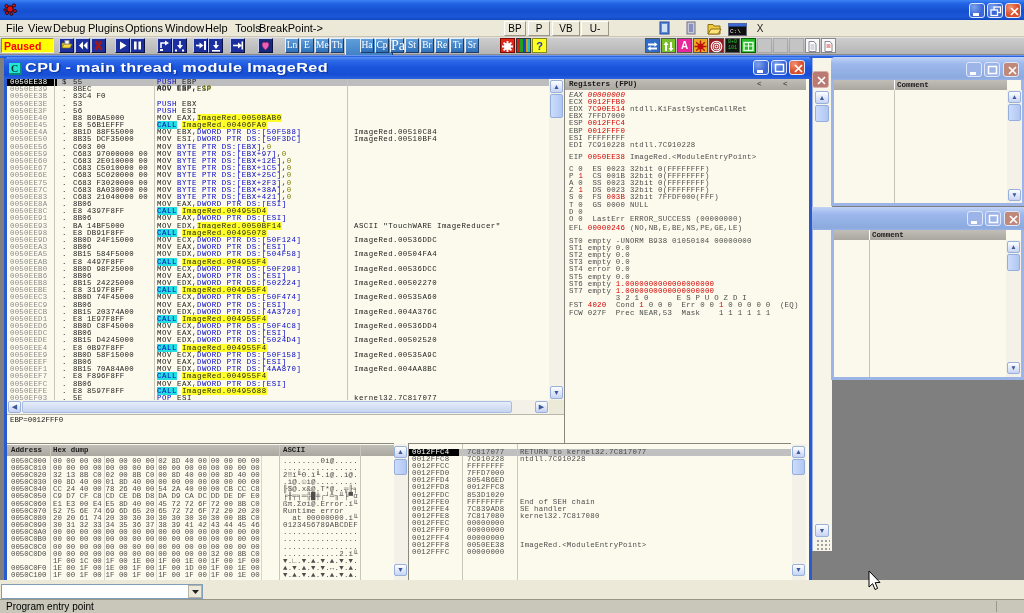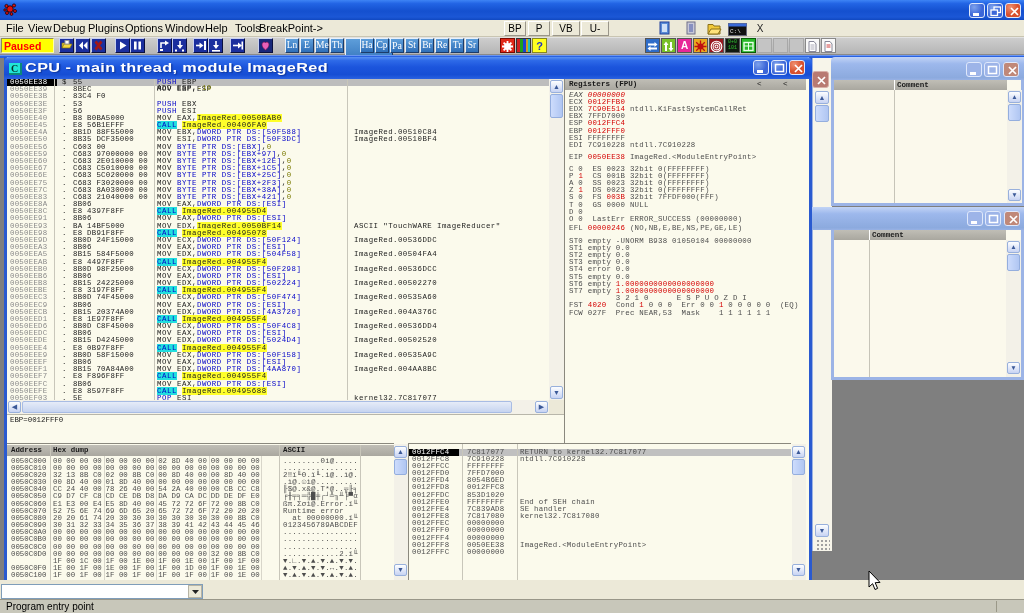--- a/index.html
+++ b/index.html
@@ -156,21 +156,21 @@
       <path d="M6.5 11 C2 7.5 2.5 4 4.5 3.2 C6 2.7 6.5 4 6.5 4 C6.5 4 7 2.7 8.5 3.2 C10.5 4 11 7.5 6.5 11 Z" fill="#e860b8" stroke="#801048" stroke-width="0.6"></path>
     </svg>
   </div>
 <div class="abs" style="left:285px;top:38px;width:14px;height:15px;background:linear-gradient(180deg,#5e9eda,#2f6fb8);border:1px solid;border-color:#e8f0fa #1c3c6a #1c3c6a #e8f0fa;color:#fff;font-family:'Liberation Serif',serif;font-size:9.5px;text-align:center;line-height:13px;">Ln</div>
 <div class="abs" style="left:300px;top:38px;width:14px;height:15px;background:linear-gradient(180deg,#5e9eda,#2f6fb8);border:1px solid;border-color:#e8f0fa #1c3c6a #1c3c6a #e8f0fa;color:#fff;font-family:'Liberation Serif',serif;font-size:9.5px;text-align:center;line-height:13px;">E</div>
 <div class="abs" style="left:315px;top:38px;width:14px;height:15px;background:linear-gradient(180deg,#5e9eda,#2f6fb8);border:1px solid;border-color:#e8f0fa #1c3c6a #1c3c6a #e8f0fa;color:#fff;font-family:'Liberation Serif',serif;font-size:9.5px;text-align:center;line-height:13px;">Me</div>
 <div class="abs" style="left:330px;top:38px;width:14px;height:15px;background:linear-gradient(180deg,#5e9eda,#2f6fb8);border:1px solid;border-color:#e8f0fa #1c3c6a #1c3c6a #e8f0fa;color:#fff;font-family:'Liberation Serif',serif;font-size:9.5px;text-align:center;line-height:13px;">Th</div>
 <div class="abs" style="left:345px;top:38px;width:14px;height:28px;background:linear-gradient(180deg,#5e9eda,#2f6fb8);border:1px solid;border-color:#e8f0fa #1c3c6a #1c3c6a #e8f0fa;color:#fff;font-family:'Liberation Serif',serif;font-size:9.5px;text-align:center;line-height:13px;padding-left:46px;">Wi</div>
 <div class="abs" style="left:360px;top:38px;width:14px;height:15px;background:linear-gradient(180deg,#5e9eda,#2f6fb8);border:1px solid;border-color:#e8f0fa #1c3c6a #1c3c6a #e8f0fa;color:#fff;font-family:'Liberation Serif',serif;font-size:9.5px;text-align:center;line-height:13px;">Ha</div>
 <div class="abs" style="left:375px;top:38px;width:14px;height:15px;background:linear-gradient(180deg,#5e9eda,#2f6fb8);border:1px solid;border-color:#e8f0fa #1c3c6a #1c3c6a #e8f0fa;color:#fff;font-family:'Liberation Serif',serif;font-size:9.5px;text-align:center;line-height:13px;">Cp</div>
-<div class="abs" style="left:390px;top:38px;width:14px;height:15px;background:linear-gradient(180deg,#5e9eda,#2f6fb8);border:1px solid;border-color:#e8f0fa #1c3c6a #1c3c6a #e8f0fa;color:#fff;font-family:'Liberation Serif',serif;font-size:10px;text-align:center;line-height:13px;">Pa</div>
+<div class="abs" style="left:390px;top:38px;width:14px;height:15px;background:linear-gradient(180deg,#5e9eda,#2f6fb8);border:1px solid;border-color:#e8f0fa #1c3c6a #1c3c6a #e8f0fa;color:#fff;font-family:'Liberation Serif',serif;font-size:14px;text-align:center;line-height:13px;">Pa</div>
 <div class="abs" style="left:405px;top:38px;width:14px;height:15px;background:linear-gradient(180deg,#5e9eda,#2f6fb8);border:1px solid;border-color:#e8f0fa #1c3c6a #1c3c6a #e8f0fa;color:#fff;font-family:'Liberation Serif',serif;font-size:9.5px;text-align:center;line-height:13px;">St</div>
 <div class="abs" style="left:420px;top:38px;width:14px;height:15px;background:linear-gradient(180deg,#5e9eda,#2f6fb8);border:1px solid;border-color:#e8f0fa #1c3c6a #1c3c6a #e8f0fa;color:#fff;font-family:'Liberation Serif',serif;font-size:9.5px;text-align:center;line-height:13px;">Br</div>
 <div class="abs" style="left:435px;top:38px;width:14px;height:15px;background:linear-gradient(180deg,#5e9eda,#2f6fb8);border:1px solid;border-color:#e8f0fa #1c3c6a #1c3c6a #e8f0fa;color:#fff;font-family:'Liberation Serif',serif;font-size:9.5px;text-align:center;line-height:13px;">Re</div>
 <div class="abs" style="left:450px;top:38px;width:14px;height:15px;background:linear-gradient(180deg,#5e9eda,#2f6fb8);border:1px solid;border-color:#e8f0fa #1c3c6a #1c3c6a #e8f0fa;color:#fff;font-family:'Liberation Serif',serif;font-size:9.5px;text-align:center;line-height:13px;">Tr</div>
 <div class="abs" style="left:465px;top:38px;width:14px;height:15px;background:linear-gradient(180deg,#5e9eda,#2f6fb8);border:1px solid;border-color:#e8f0fa #1c3c6a #1c3c6a #e8f0fa;color:#fff;font-family:'Liberation Serif',serif;font-size:9.5px;text-align:center;line-height:13px;">Sr</div>
 <div class="abs" style="left:500px;top:38px;width:15px;height:15px;background:#e02818;border:1px solid #7a0a00;"><svg width="13" height="13">
       <g fill="#fff">
         <circle cx="6.5" cy="6.5" r="3.4"></circle>
       </g>
       <circle cx="6.5" cy="6.5" r="1.6" fill="#e02818"></circle>

